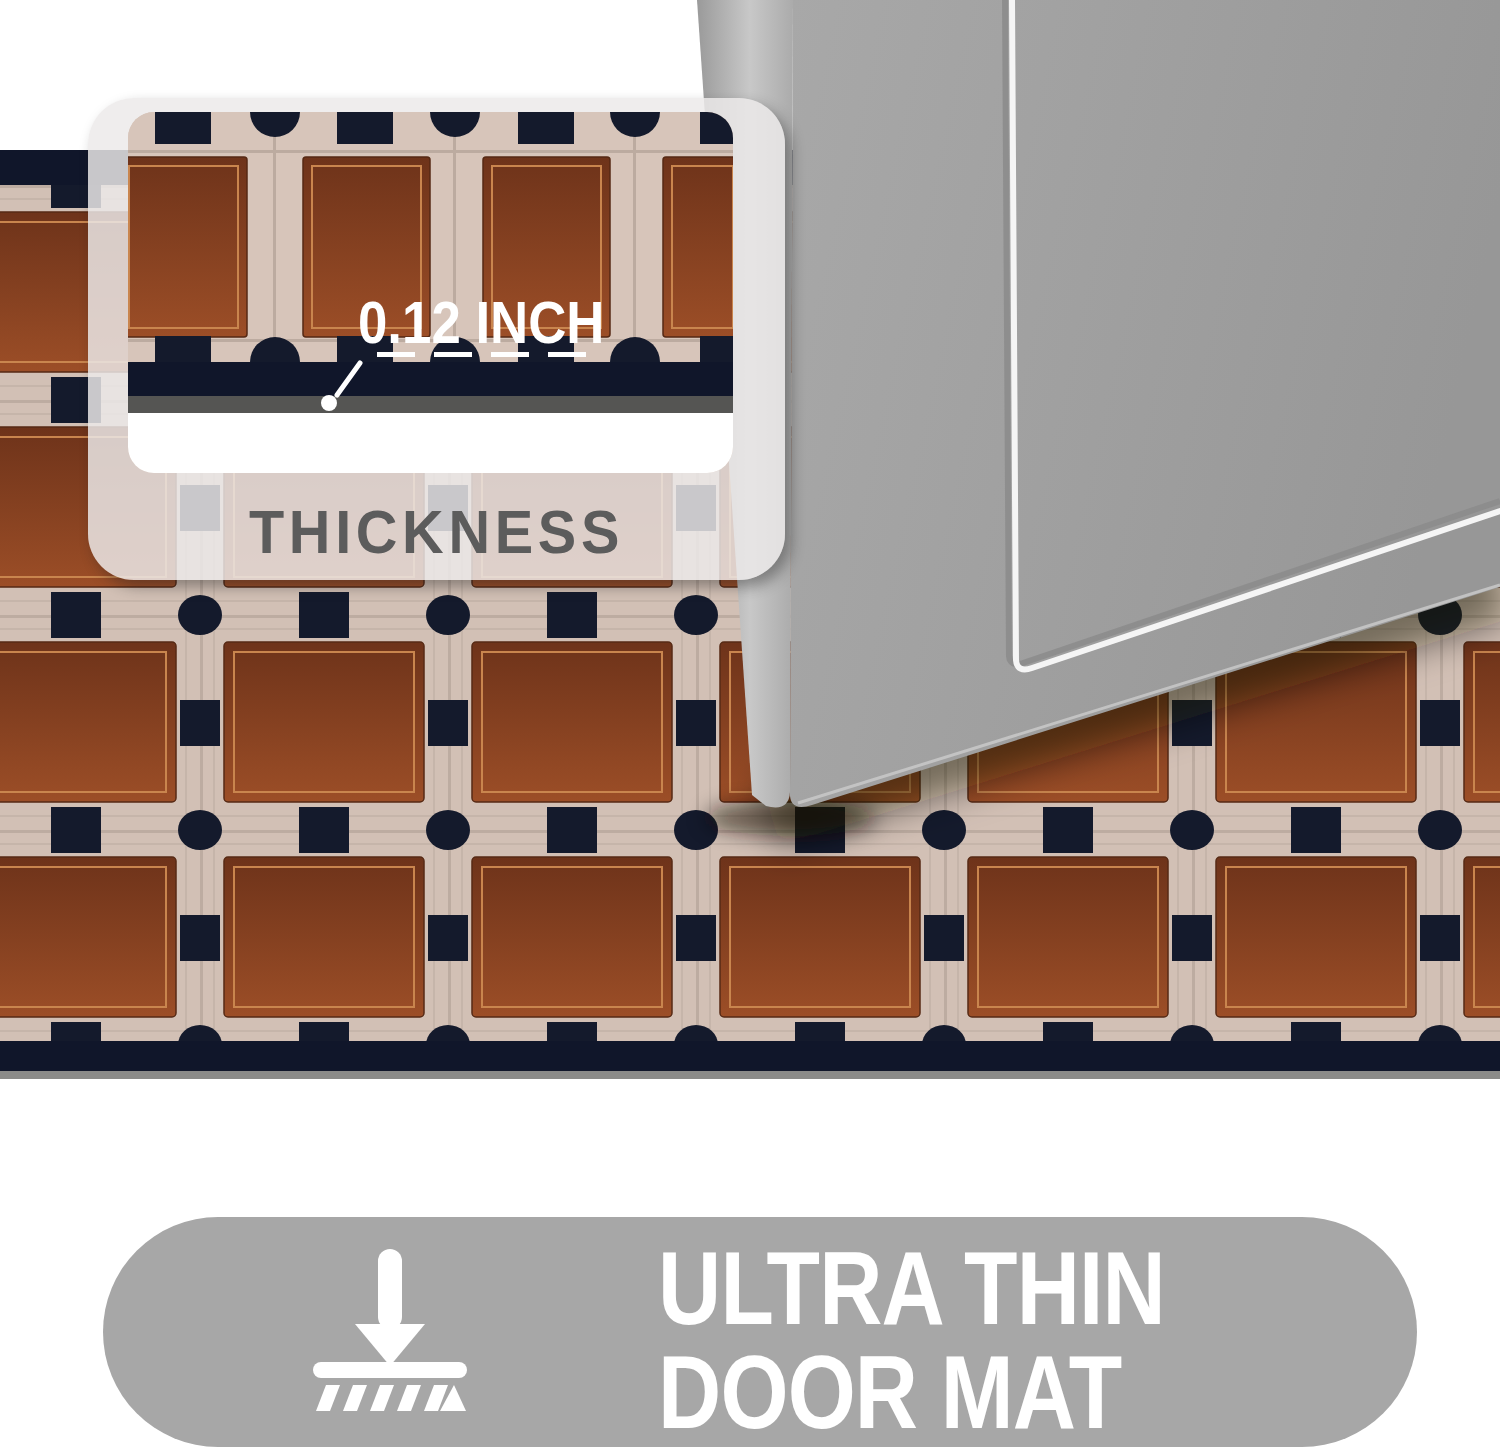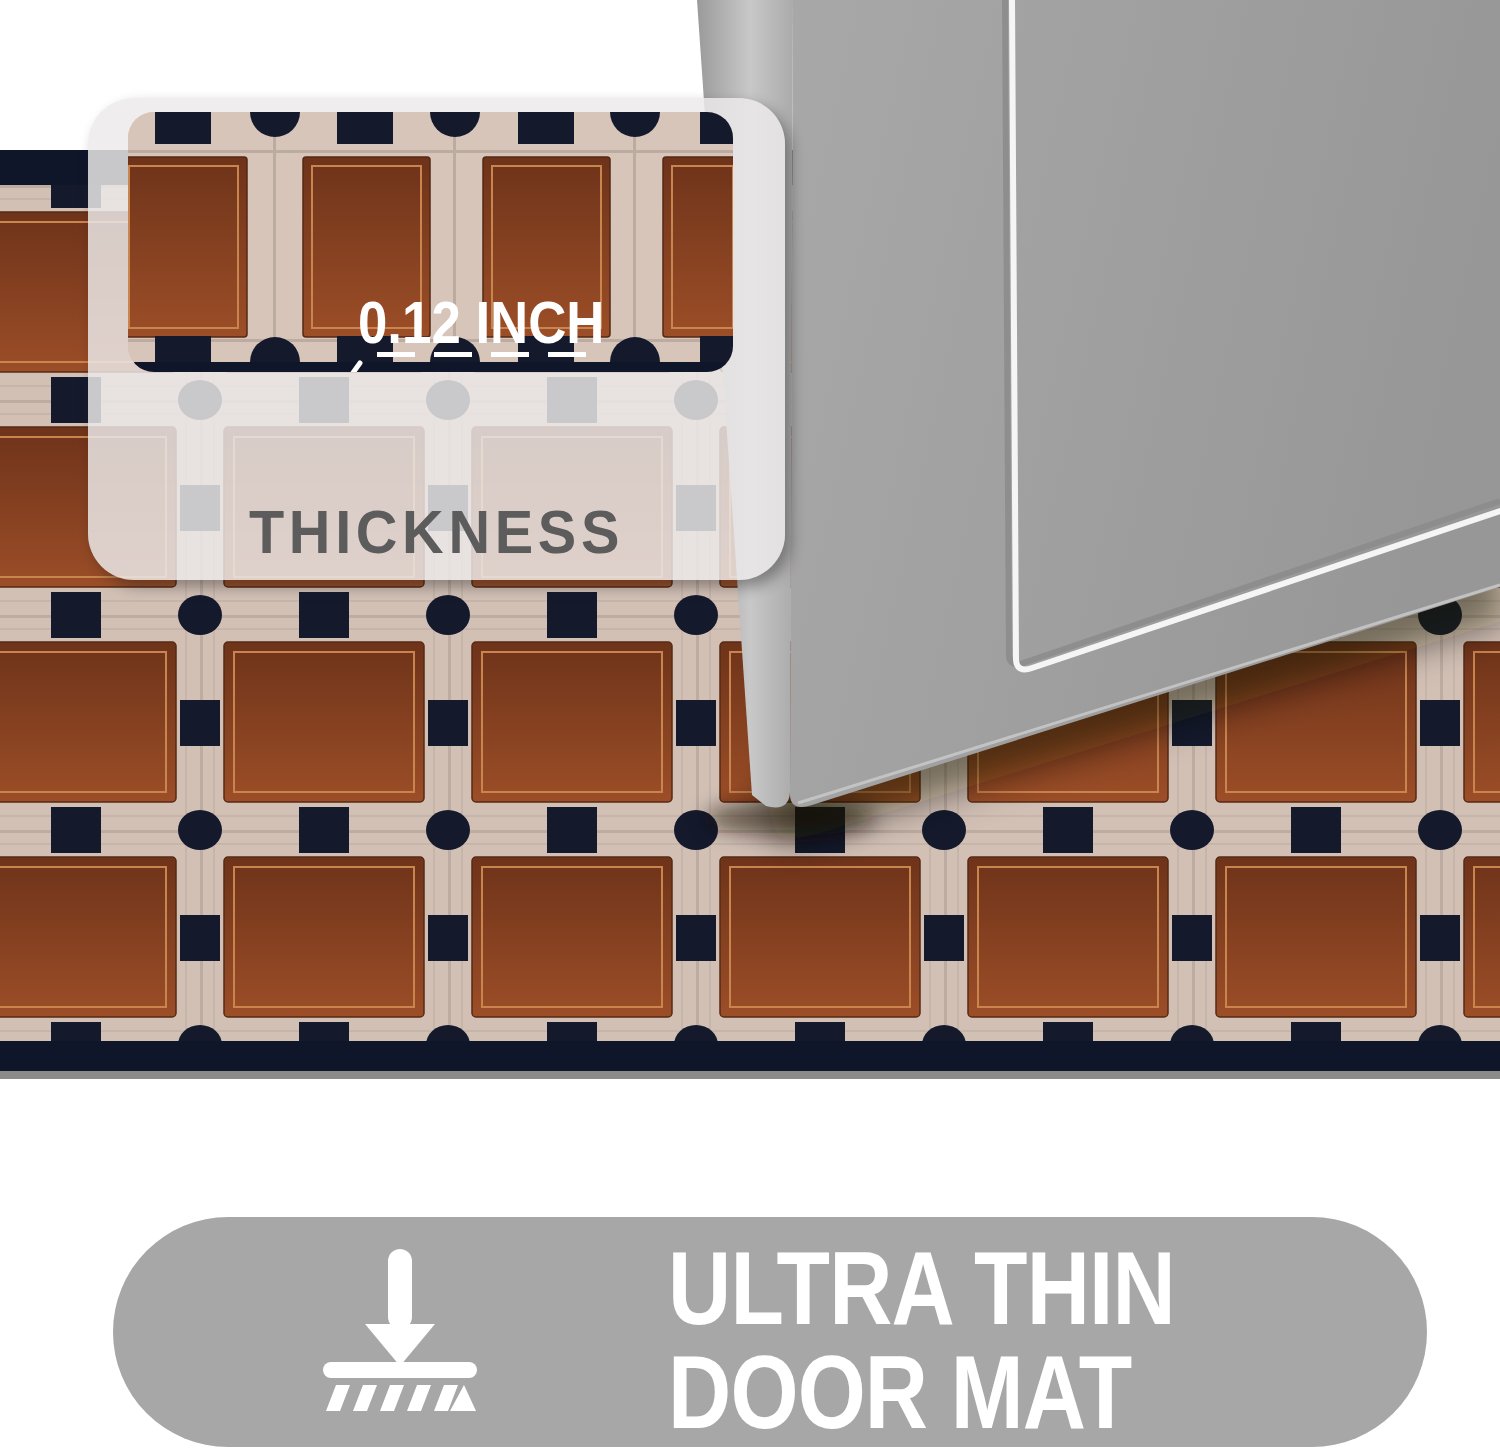--- a/index.html
+++ b/index.html
@@ -7,32 +7,32 @@
          font-family:"Liberation Sans", sans-serif;}
   .stage *{box-sizing:border-box;}
   svg{display:block;}
   
   .mat-svg{position:absolute;left:0;top:150px;}
   .door-svg{position:absolute;left:0;top:0;}
   
   .callout{position:absolute;left:88px;top:98px;width:697px;height:482px;
            border-radius:46px;background:rgba(236,234,233,0.84);
            box-shadow:6px 7px 14px rgba(30,30,30,0.40);}
-  .callout-photo{position:absolute;left:40px;top:14px;width:605px;height:260px;
+  .callout-photo{position:absolute;left:40px;top:14px;width:605px;height:361px;
                  border-radius:26px;overflow:hidden;background:#d7c5ba;}
   .measure-value{position:absolute;left:230px;top:176px;color:#ffffff;
                  font-size:60px;font-weight:700;letter-spacing:0px;white-space:nowrap;
                  transform:scaleX(0.88);transform-origin:left top;}
   .measure-dashes{position:absolute;left:249px;top:240px;width:212px;height:5px;
                   background:repeating-linear-gradient(90deg,#ffffff 0 38px,rgba(0,0,0,0) 38px 57px);}
   .callout-label{position:absolute;left:0;top:398px;width:100%;text-align:center;
                  font-size:62px;font-weight:700;letter-spacing:5px;color:var(--label-gray,#5c5c5c);
                  transform:scaleX(0.93);transform-origin:center top;white-space:nowrap;}
   
-  .pill{position:absolute;left:113px;top:1217px;width:1314px;height:230px;
+  .pill{position:absolute;left:103px;top:1217px;width:1314px;height:230px;
         border-radius:115px;background:var(--pill-gray,#a7a7a7);}
   .pill-icon{position:absolute;left:205px;top:27px;}
   .pill-text{position:absolute;left:555px;top:20px;color:#ffffff;font-weight:700;
              font-size:103px;line-height:104px;letter-spacing:-1px;white-space:nowrap;
              transform:scaleX(0.85);transform-origin:left top;}
   
   .navy{fill:var(--mat-navy,#10162a);}
 </style>
 </head>
 <body>

